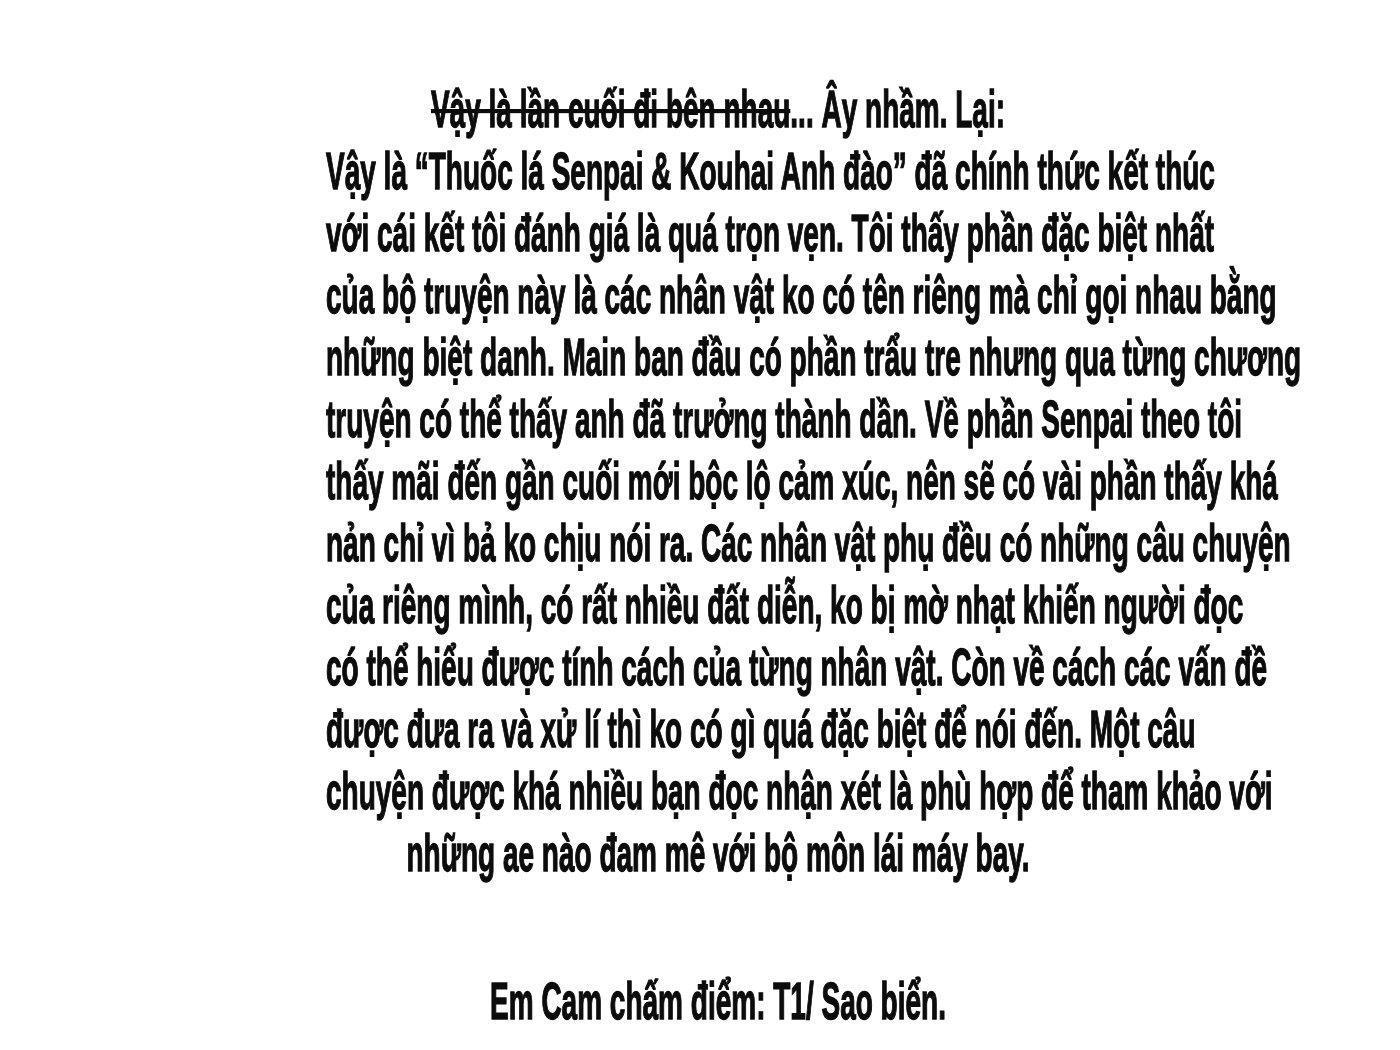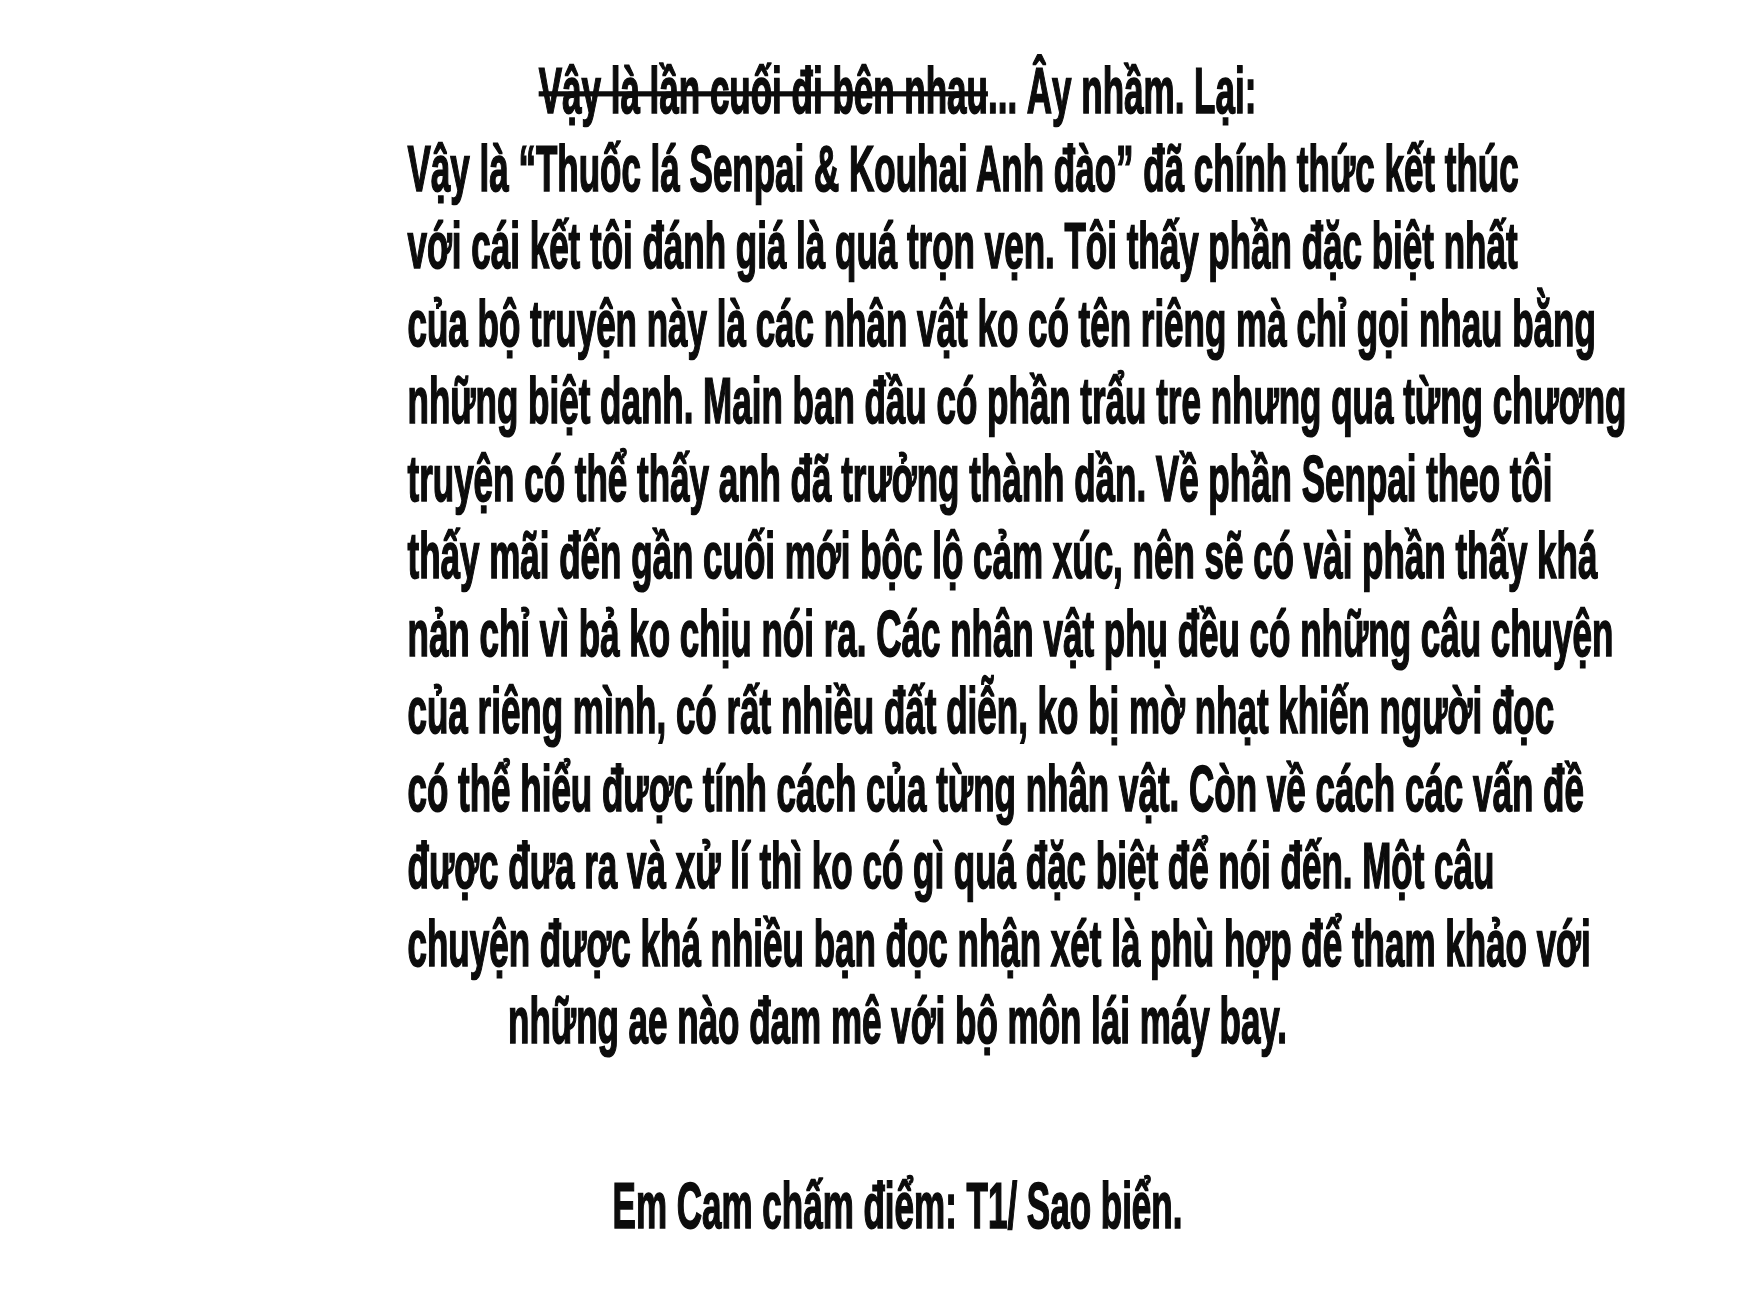--- a/index.html
+++ b/index.html
@@ -9,21 +9,21 @@
   }
   .canvas {
     position: relative;
     width: 1400px;
     height: 1050px;
     background: #ffffff;
     overflow: hidden;
     font-family: "Liberation Sans", "DejaVu Sans", sans-serif;
   }
   .text-block {
-    padding-top: 42px;
+    padding-top: 78px;
   }
   .line {
     height: 62px;
     line-height: 62px;
     text-align: center;
     white-space: nowrap;
     font-weight: 700;
     font-size: 50px;
     color: #0c0c0c;
     -webkit-text-stroke: 1.3px #0c0c0c;

